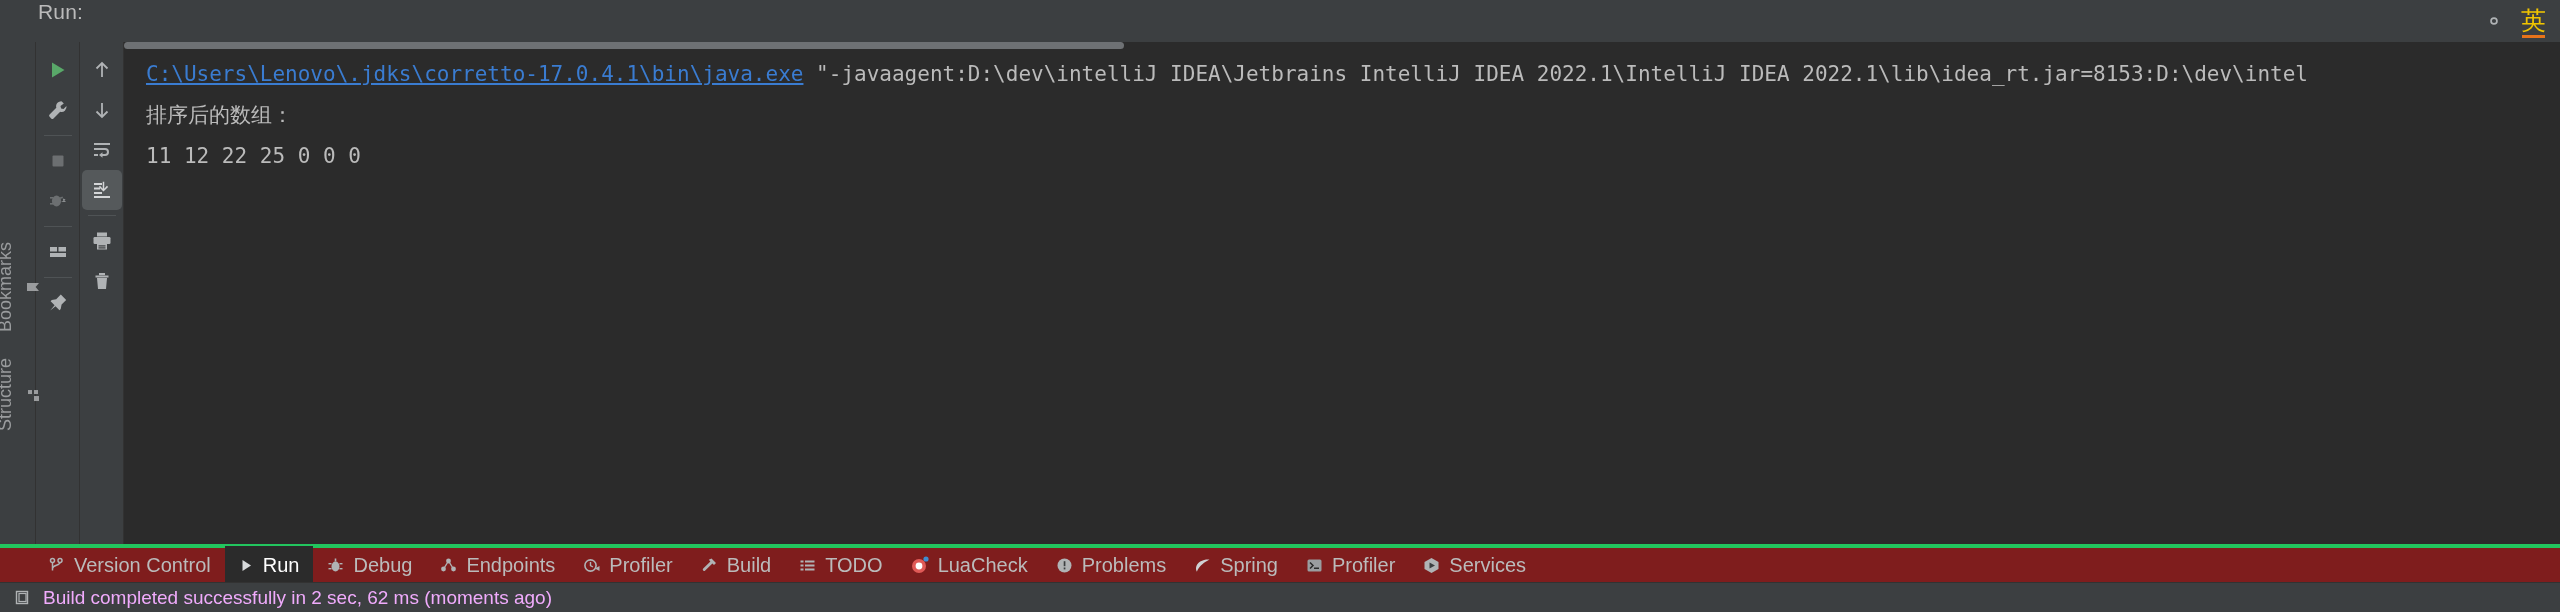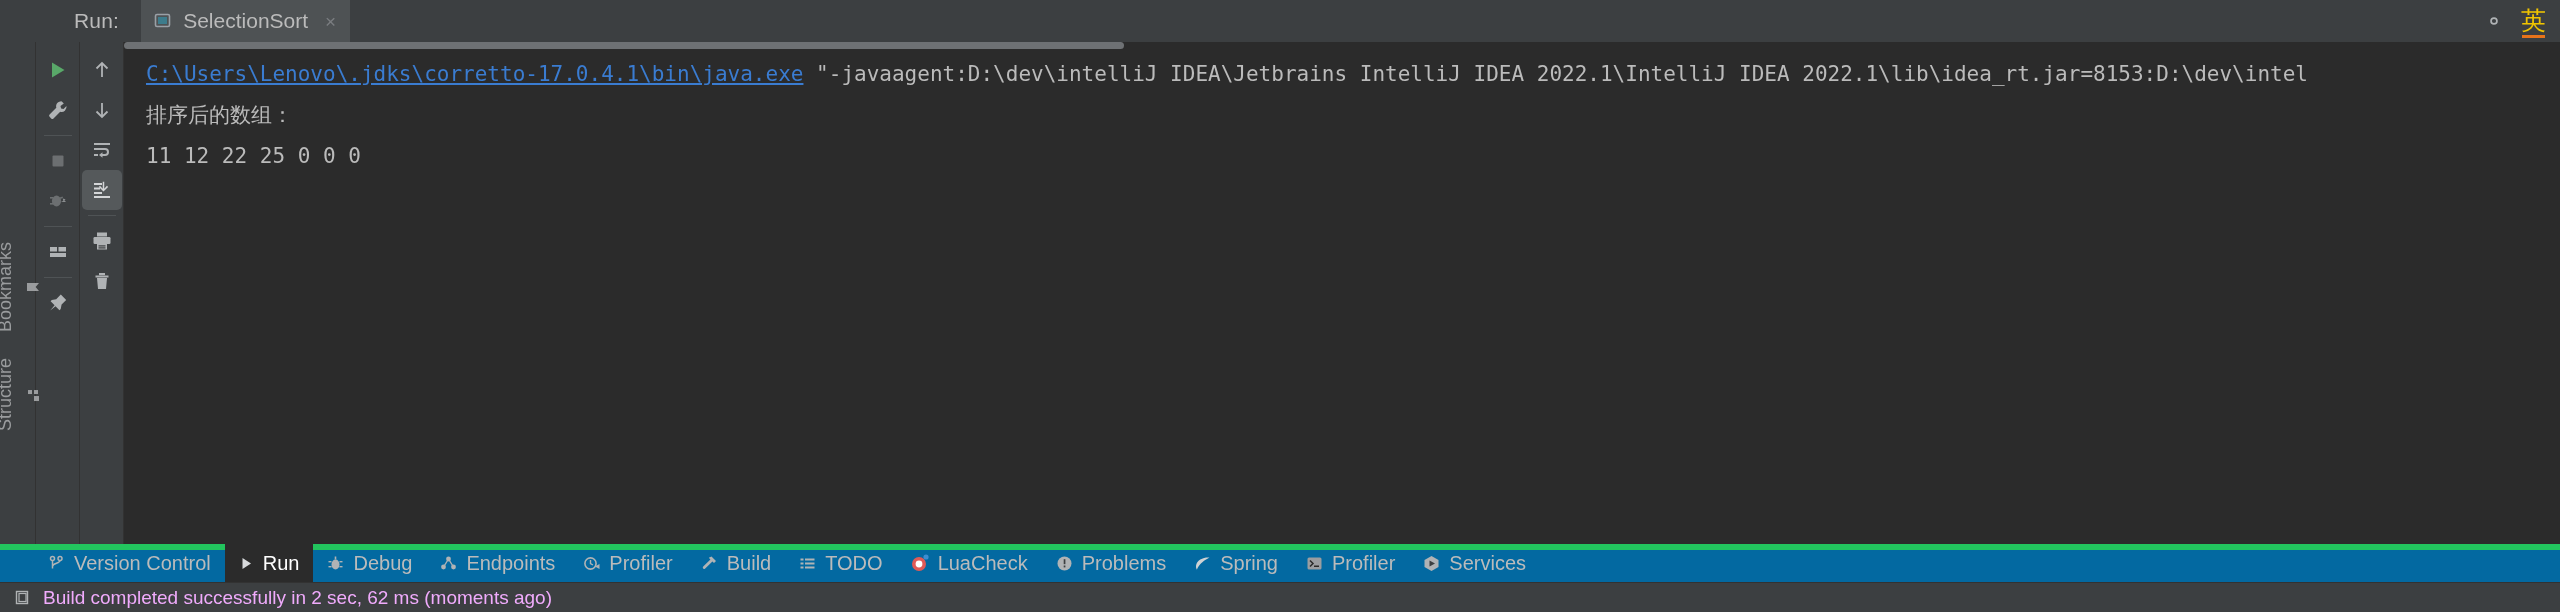--- a/index.html
+++ b/index.html
@@ -14,23 +14,22 @@
     position: relative;
     width: 2560px; height: 612px;
     background: #3c3f41;
     display: flex; flex-direction: column;
   }
 
   
   .top-bar {
     height: 42px; min-height: 42px;
     background: #3c3f41;
-    display: flex; align-items: center;
+    display: flex; 
     position: relative;
-    padding-left: 36px;
   }
   .run-label {
     color: #bbbbbb; font-size: 21px;
     margin-left: 38px; margin-right: 22px;
     letter-spacing: .2px;
   }
   .run-tab {
     display: flex; align-items: center; gap: 11px;
     height: 42px; padding: 0 14px 0 12px;
     background: #4e5254;
@@ -117,24 +116,24 @@
   .line-cjk { color: #bbbbbb; }
   .h-scroll {
     position: absolute; top: 0; left: 0;
     height: 7px; width: 1000px;
     background: #6e7174; border-radius: 4px;
   }
 
   
   .tw-bar {
     height: 38px; min-height: 38px;
-    background: #0369a1;
-    display: flex; align-items: flex-end;
+    background: #7f1d1d;
+    display: flex; align-items: center;
     padding-left: 34px;
-    border-top: 6px solid #22c55e;
+    border-top: 4px solid #22c55e;
   }
   .tw-item {
     display: flex; align-items: center; gap: 9px;
     height: 38px; padding: 0 14px;
     color: #bbbbbb; font-size: 20px;
     cursor: pointer;
   }
   .tw-item.active { background: #2b2b2b; color: #ffffff; }
 
   
@@ -164,31 +163,20 @@
   svg { display: block; }
 </style>
 </head>
 <body>
 
 <div id="app">
 
   <div class="top-bar">
     <span class="run-label">Run:</span>
 
-    <div class="run-tab">
-      <span>
-        <svg width="19" height="19" viewBox="0 0 19 19">
-          <rect x="2.5" y="2.5" width="14" height="12" rx="1.5" fill="none" stroke="#9aa0a6" stroke-width="1.6"></rect>
-          <rect x="5" y="5" width="9" height="7" fill="#3d7c8c"></rect>
-        </svg>
-      </span>
-      <span class="tab-title">SelectionSort</span>
-      <span class="tab-close">×</span>
-
-    </div>
 
     <div class="top-right">
       <span>
         <svg width="22" height="22" viewBox="0 0 22 22">
           <path fill="#b0b3b5" d="M11 7.2a3.8 3.8 0 1 0 0 7.6 3.8 3.8 0 0 0 0-7.6zm0 5.9a2.1 2.1 0 1 1 0-4.2 2.1 2.1 0 0 1 0 4.2z"></path>
           <path fill="#b0b3b5" d="M19 12.4v-2.8l-2.3-.4a6 6 0 0 0-.6-1.5l1.3-1.9-2-2-1.9 1.3a6 6 0 0 0-1.5-.6L11.7 2H8.9l-.4 2.5a6 6 0 0 0-1.5.6L5.1 3.8l-2 2 1.3 1.9a6 6 0 0 0-.6 1.5L1.5 9.6v2.8l2.3.4a6 6 0 0 0 .6 1.5l-1.3 1.9 2 2 1.9-1.3a6 6 0 0 0 1.5.6l.4 2.3h2.8l.4-2.3a6 6 0 0 0 1.5-.6l1.9 1.3 2-2-1.3-1.9a6 6 0 0 0 .6-1.5l2.2-.4z" opacity=".0"></path>
         </svg>
       </span>
       <span class="ime-badge">英</span>
     </div>

